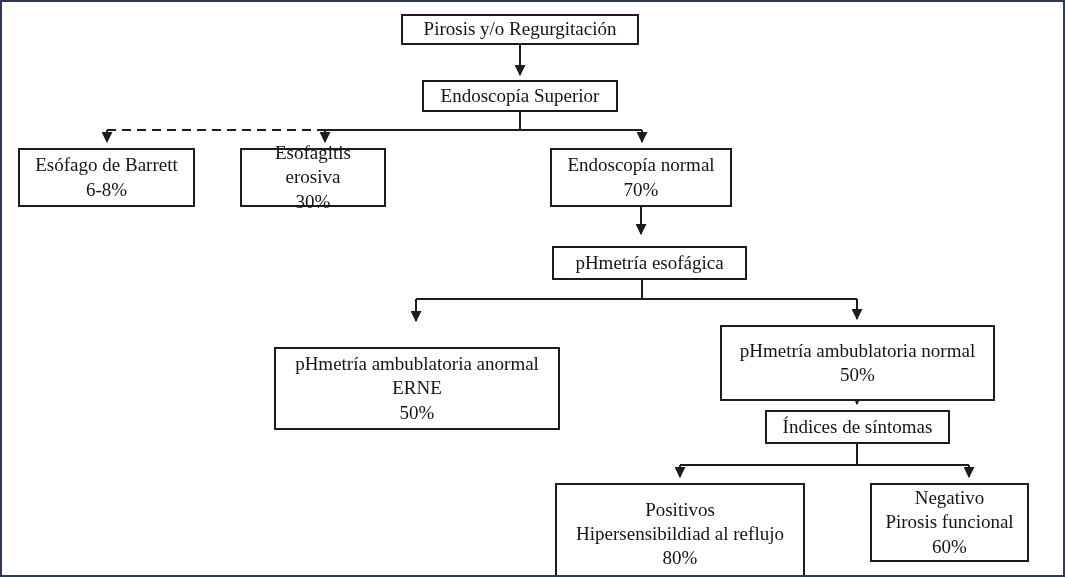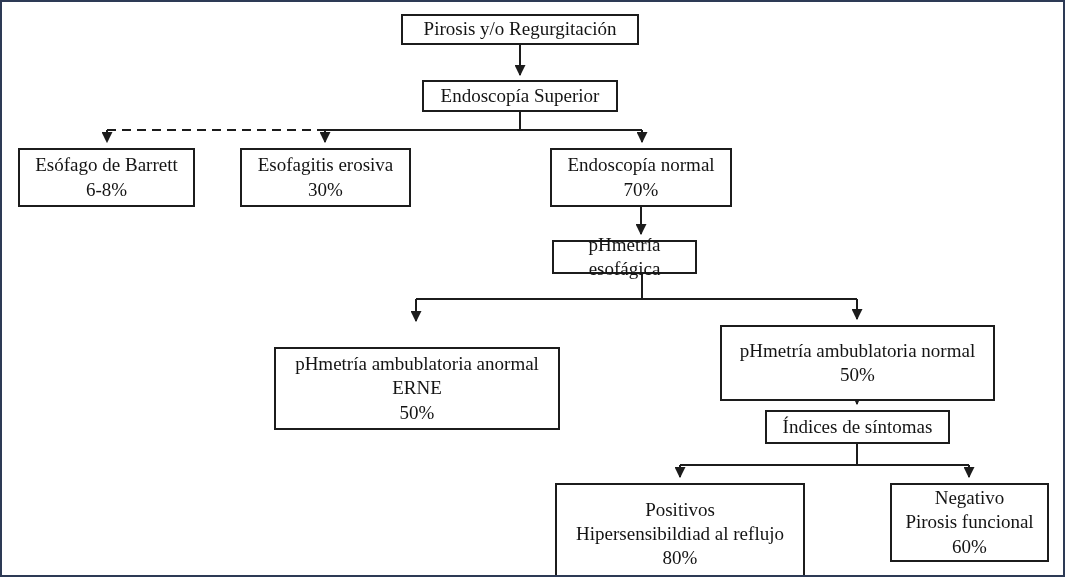--- a/index.html
+++ b/index.html
@@ -25,28 +25,28 @@
     color:var(--text-color);
     display:flex;flex-direction:column;justify-content:center;align-items:center;
     text-align:center;
     font-size:19px;line-height:1.28;
     padding:1px 4px;
   }
   
   #n-pirosis            {left:399px; top:12px;  width:238px; height:31px;}
   #n-endoscopia-superior{left:420px; top:78px;  width:196px; height:32px;}
   #n-barrett            {left:16px;  top:146px; width:177px; height:59px;}
-  #n-esofagitis         {left:238px; top:146px; width:171px; height:59px;}
+  #n-esofagitis         {left:238px; top:146px; width:146px; height:59px;}
   #n-endoscopia-normal  {left:548px; top:146px; width:182px; height:59px;}
-  #n-phmetria           {left:550px; top:238px; width:145px; height:34px;}
+  #n-phmetria           {left:550px; top:244px; width:195px; height:34px;}
   #n-ph-anormal         {left:272px; top:325px; width:286px; height:83px;margin-top:20px;}
   #n-ph-normal          {left:718px; top:323px; width:275px; height:76px;}
   #n-indices            {left:763px; top:408px; width:185px; height:34px;}
   #n-positivos          {left:553px; top:481px; width:250px; height:102px;}
-  #n-negativo           {left:888px; top:481px; width:159px; height:79px;}
+  #n-negativo           {left:868px; top:481px; width:159px; height:79px;}
 </style>
 </head>
 <body>
 
 <div class="canvas">
 
   <svg class="wires" viewBox="0 0 1065 577" xmlns="http://www.w3.org/2000/svg">
     <defs>
       <marker id="arrow" viewBox="0 0 10 10" refX="9" refY="5" markerWidth="11" markerHeight="11" markerUnits="userSpaceOnUse" orient="auto">
         <path d="M0,0 L10,5 L0,10 z" fill="#1c1c1c"></path>

